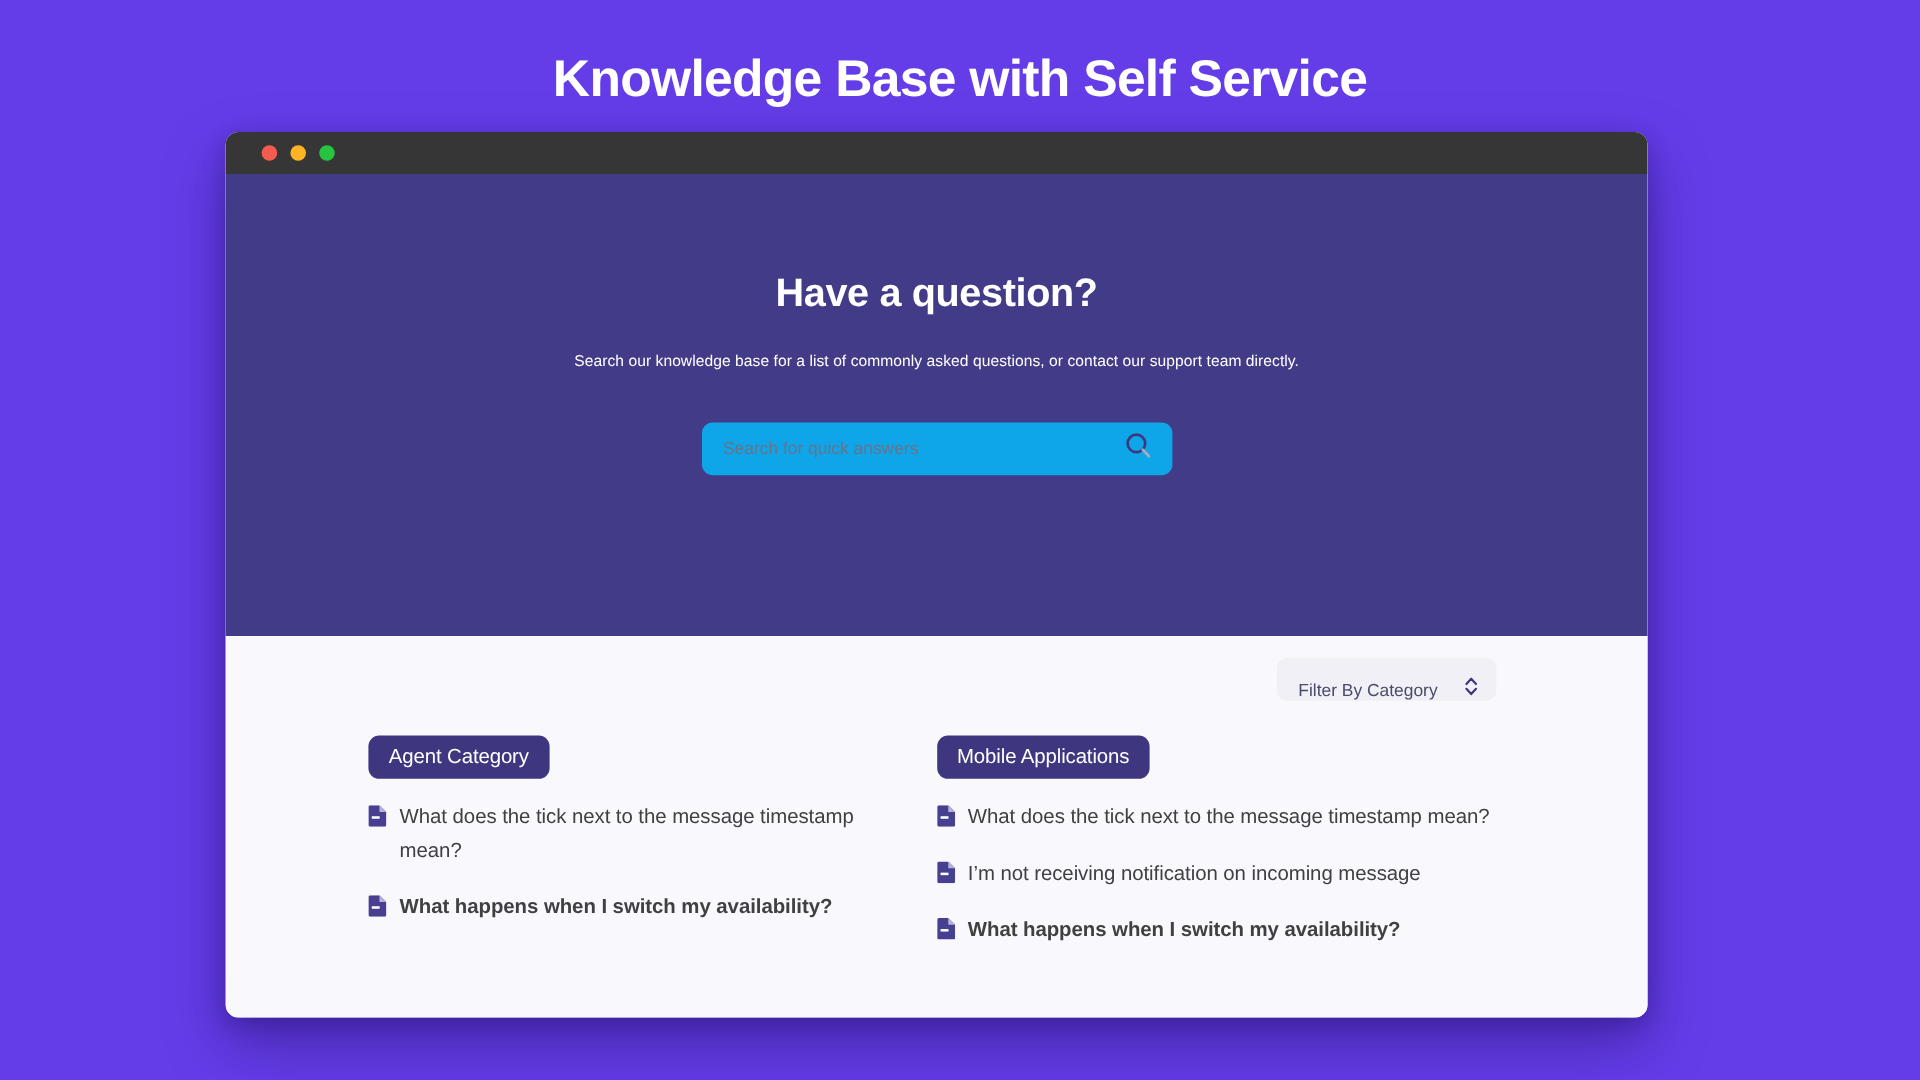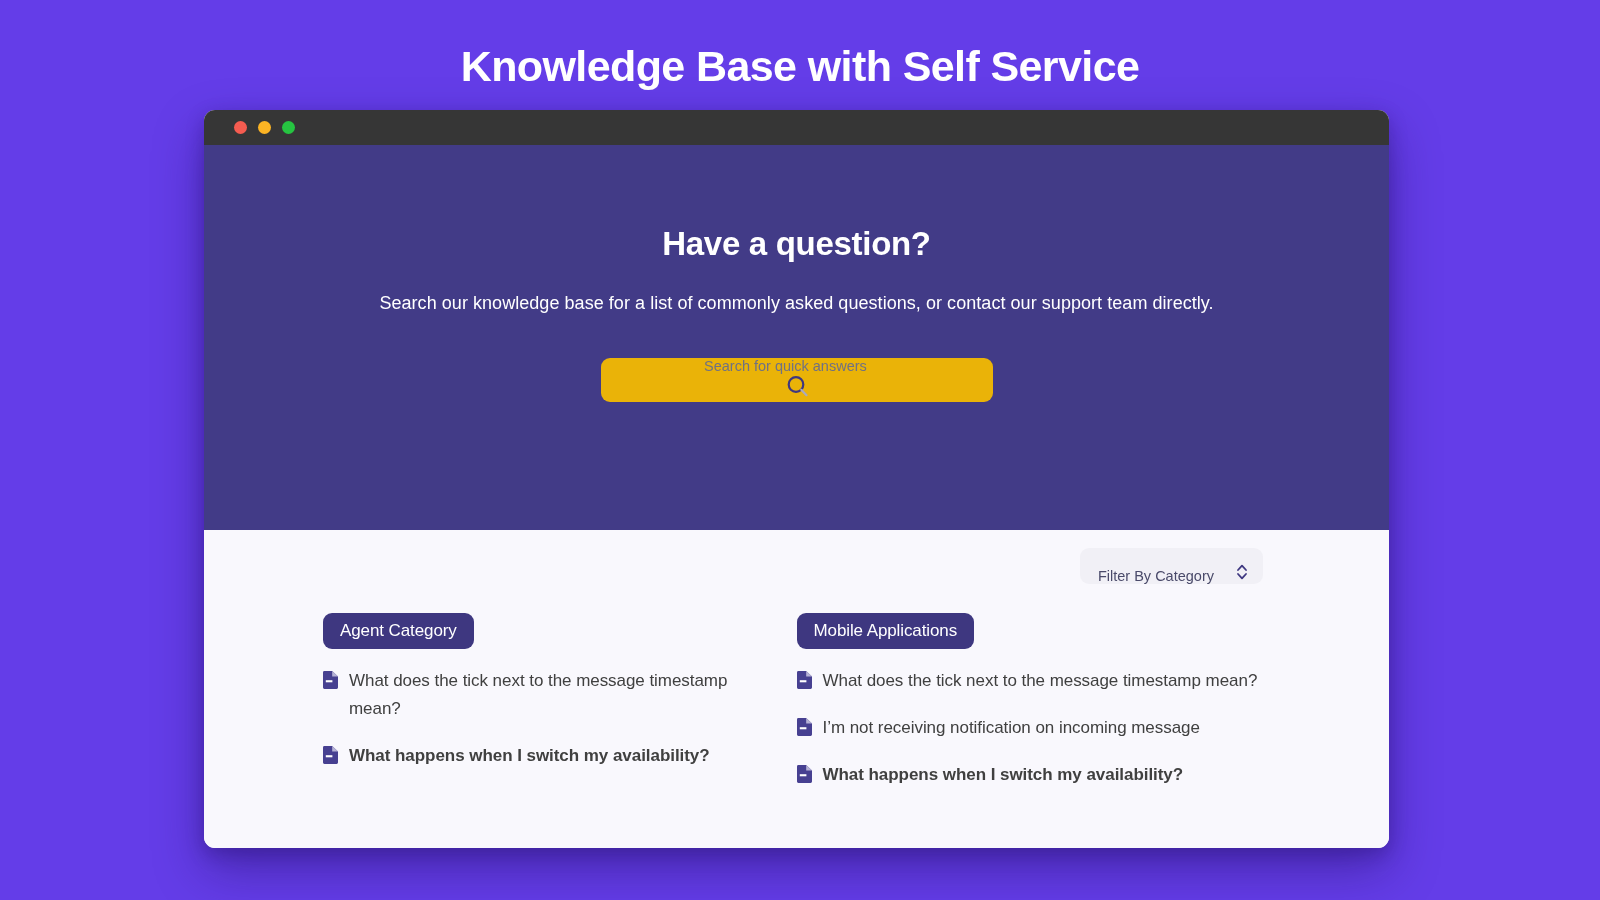--- a/index.html
+++ b/index.html
@@ -30,21 +30,21 @@
     font-size: 43px;
     font-weight: bold;
     letter-spacing: -0.6px;
     line-height: 1;
     padding-top: 45px;
   }
 
   
   .window {
     position: absolute;
-    left: 204px;
+    left: 188px;
     top: 110px;
     width: 1185px;
     height: 738px;
     border-radius: 11px;
     overflow: hidden;
     box-shadow: 0 22px 50px rgba(30, 10, 90, 0.40),
                 0 6px 18px rgba(30, 10, 90, 0.28);
     background: #F9F8FD;
   }
 
@@ -78,36 +78,35 @@
   .hero h2 {
     color: #ffffff;
     font-size: 33px;
     font-weight: bold;
     letter-spacing: -0.3px;
     line-height: 1;
   }
 
   .hero p {
     color: #ffffff;
-    font-size: 18px;
+    font-size: 13px;
     font-weight: normal;
     margin-top: 33px;
     letter-spacing: 0.05px;
   }
 
   .searchwrap {
     margin: 44px auto 0;
     width: 392px;
     height: 44px;
-    background: #eab308;
+    background: #0ea5e9;
     border-radius: 9px;
     display: flex;
     align-items: center;
     padding: 0 16px 0 18px;
-    flex-direction: column;
   }
 
   .searchwrap input {
     flex: 1;
     border: none;
     outline: none;
     background: transparent;
     font-family: "Liberation Sans", sans-serif;
     font-size: 14.5px;
     color: #3b3b57;

